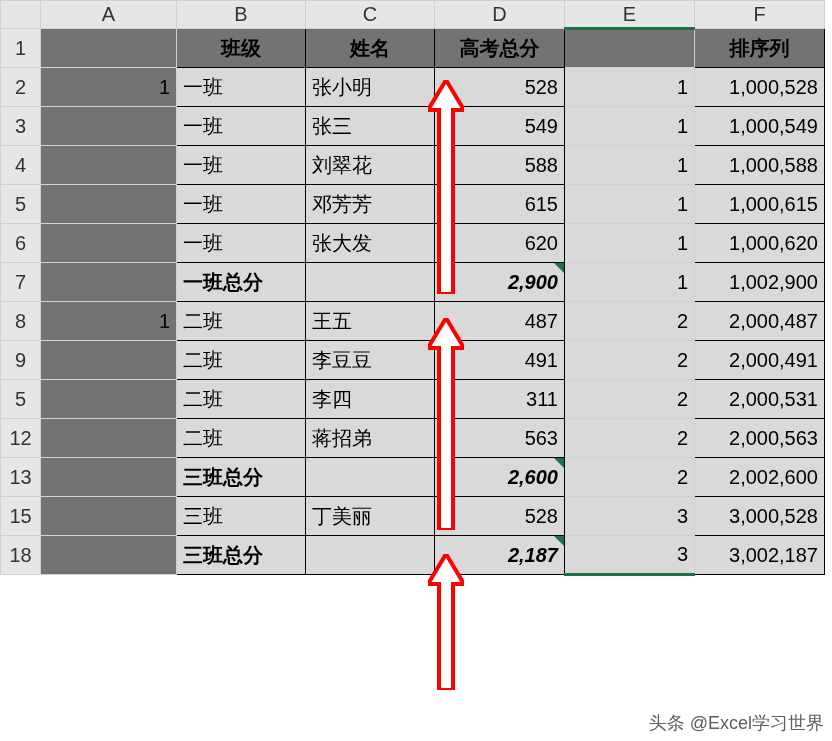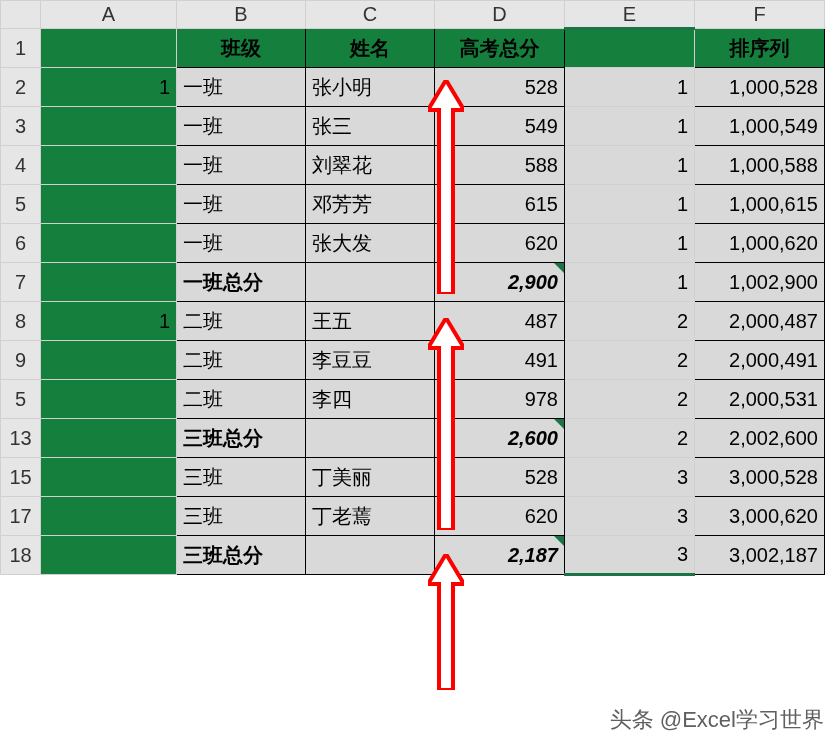--- a/index.html
+++ b/index.html
@@ -43,21 +43,21 @@
   .c-f { width: 130px; }
 
   .datarow td { height: 39px; }
 
   .pad-l { padding-left: 6px !important; }
   .pad-r { padding-right: 6px !important; text-align: right; }
   .center { text-align: center; }
   .bold { font-weight: 700; }
 
   .shade { background: #d9d9d9; }
-  .white { background: #15803d; }
+  .white { background: #737373; }
 
   
   .gs-top    { border-top: 3px solid #1c7346 !important; }
   .gs-bottom { border-bottom: 3px solid #1c7346 !important; margin-top: 16px; }
   .gs-left   { border-left: 3px solid #1c7346 !important; }
   .gs-right  { border-right: 3px solid #1c7346 !important; }
 
   
   .blk { border: 1px solid #000 !important; }
 
@@ -73,21 +73,21 @@
     width: 0; height: 0;
     border-top: 10px solid #1c7346;
     border-left: 10px solid transparent;
   }
 
   
   .watermark {
     position: absolute;
     right: 8px;
     bottom: 6px;
-    font-size: 22px;
+    font-size: 18px;
     color: #606060;
     font-family: "Microsoft YaHei", sans-serif;
   }
 
   
   .arrow-layer {
     position: absolute;
     top: 0; left: 0;
     pointer-events: none;
   }
@@ -190,50 +190,50 @@
         <td class="c-c shade blk pad-l">李豆豆</td>
         <td class="c-d shade blk pad-r">491</td>
         <td class="c-e shade pad-r">2</td>
         <td class="c-f shade blk gs-right pad-r">2,000,491</td>
       </tr>
       <tr class="datarow">
         <th class="rowhdr">5</th>
         <td class="c-a pad-r white"></td>
         <td class="c-b shade blk gs-left pad-l">二班</td>
         <td class="c-c shade blk pad-l">李四</td>
-        <td class="c-d shade blk pad-r">978</td>
+        <td class="c-d shade blk pad-r">311</td>
         <td class="c-e shade pad-r">2</td>
         <td class="c-f shade blk gs-right pad-r">2,000,531</td>
+      </tr>
+      <tr class="datarow">
+        <th class="rowhdr">12</th>
+        <td class="c-a pad-r white"></td>
+        <td class="c-b shade blk gs-left pad-l">二班</td>
+        <td class="c-c shade blk pad-l">蒋招弟</td>
+        <td class="c-d shade blk pad-r">563</td>
+        <td class="c-e shade pad-r">2</td>
+        <td class="c-f shade blk gs-right pad-r">2,000,563</td>
       </tr>
       <tr class="datarow">
         <th class="rowhdr">13</th>
         <td class="c-a pad-r white"></td>
         <td class="c-b shade blk gs-left pad-l bold">三班总分</td>
         <td class="c-c shade blk pad-l bold"></td>
         <td class="c-d shade blk pad-r bold tri">2,600</td>
         <td class="c-e shade pad-r">2</td>
         <td class="c-f shade blk gs-right pad-r">2,002,600</td>
       </tr>
       <tr class="datarow">
         <th class="rowhdr">15</th>
         <td class="c-a pad-r white"></td>
         <td class="c-b shade blk gs-left pad-l">三班</td>
         <td class="c-c shade blk pad-l">丁美丽</td>
         <td class="c-d shade blk pad-r">528</td>
         <td class="c-e shade pad-r">3</td>
         <td class="c-f shade blk gs-right pad-r">3,000,528</td>
-      </tr>
-      <tr class="datarow">
-        <th class="rowhdr">17</th>
-        <td class="c-a pad-r white"></td>
-        <td class="c-b shade blk gs-left pad-l">三班</td>
-        <td class="c-c shade blk pad-l">丁老蔫</td>
-        <td class="c-d shade blk pad-r">620</td>
-        <td class="c-e shade pad-r">3</td>
-        <td class="c-f shade blk gs-right pad-r">3,000,620</td>
       </tr>
       <tr class="datarow">
         <th class="rowhdr">18</th>
         <td class="c-a pad-r white"></td>
         <td class="c-b shade blk gs-left pad-l bold gs-bottom">三班总分</td>
         <td class="c-c shade blk pad-l bold gs-bottom"></td>
         <td class="c-d shade blk pad-r bold gs-bottom tri">2,187</td>
         <td class="c-e shade pad-r gs-bottom">3</td>
         <td class="c-f shade blk gs-right pad-r gs-bottom">3,002,187</td>
       </tr>

